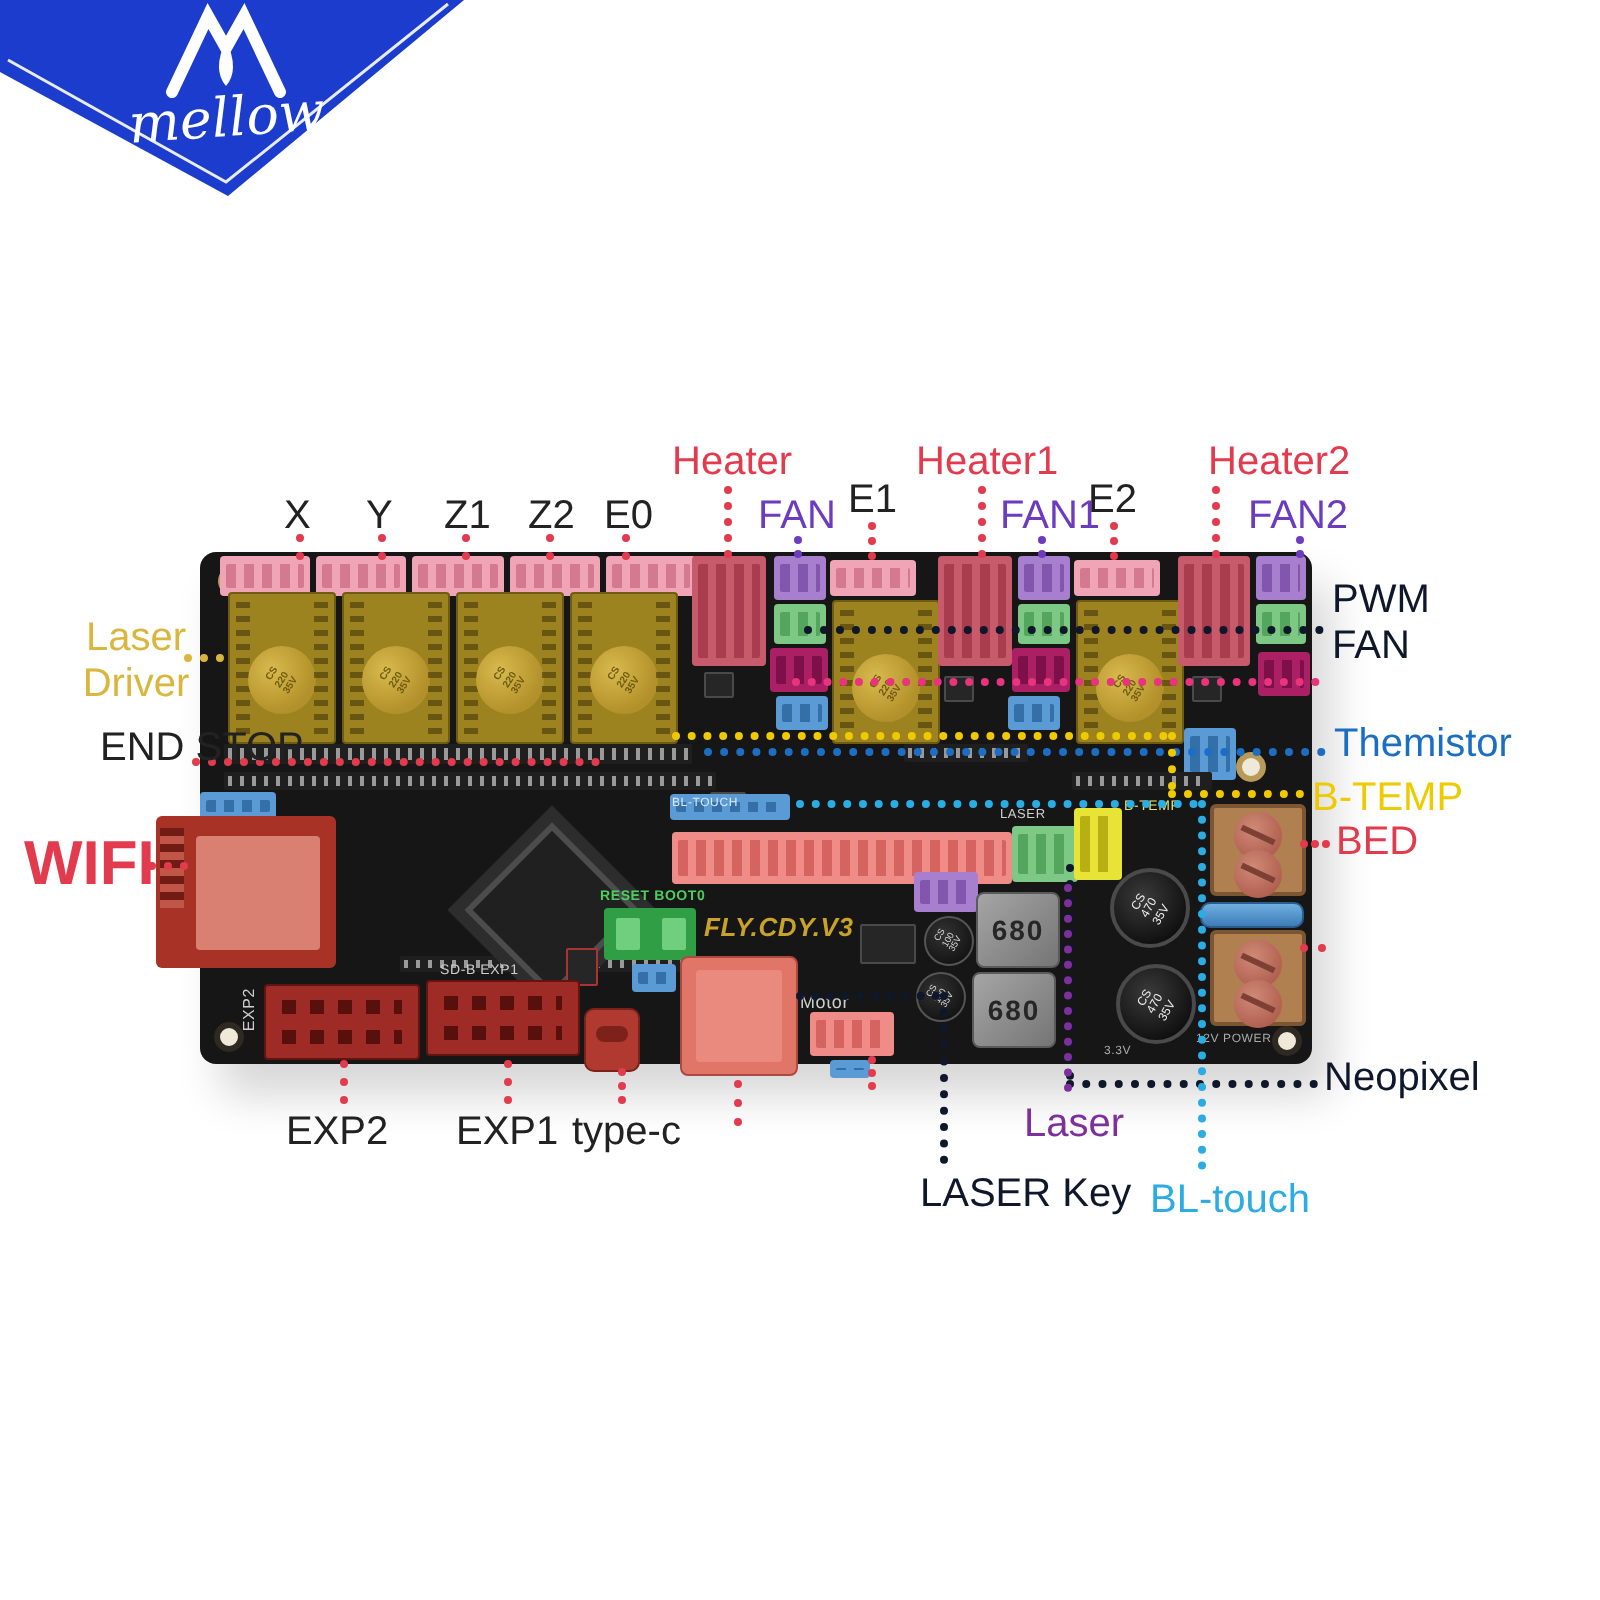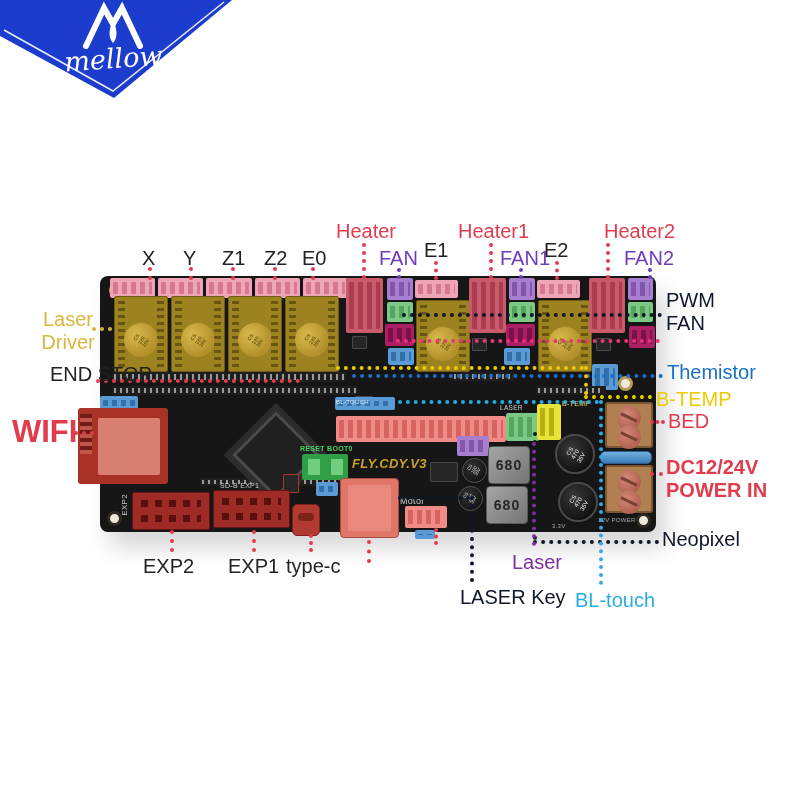--- a/index.html
+++ b/index.html
@@ -279,21 +279,20 @@
   <div class="dl dlh c-green" style="left:402px;top:313px;width:260px;"></div>
   <div class="dl dlh c-pink" style="left:396px;top:339px;width:264px;"></div>
   <div class="lbl c-blue" style="left:667px;top:361px;">Themistor</div>
   <div class="dl dlh c-blue" style="left:352px;top:374px;width:311px;"></div>
   <div class="lbl c-yellow" style="left:656px;top:388px;">B-TEMP</div>
   <div class="dl dlh c-yellow" style="left:336px;top:366px;width:248px;"></div>
   <div class="dl dlv c-yellow" style="left:584px;top:366px;height:29px;"></div>
   <div class="dl dlh c-yellow" style="left:584px;top:395px;width:68px;"></div>
   <div class="lbl c-red" style="left:668px;top:410px;">BED</div>
   <div class="dl dlh c-red" style="left:650px;top:420px;width:15px;"></div>
-  <div class="lbl c-red wrap" style="left:666px;top:456px;width:120px;font-weight:bold;">DC12/24V POWER IN</div>
   <div class="dl dlh c-red" style="left:650px;top:472px;width:13px;"></div>
   <div class="lbl c-green" style="left:662px;top:528px;">Neopixel</div>
   <div class="dl dlv c-green" style="left:533px;top:432px;height:108px;"></div>
   <div class="dl dlh c-green" style="left:533px;top:540px;width:126px;"></div>
 
   <div class="lbl" style="left:143px;top:555px;">EXP2</div>
   <div class="dl dlv c-red" style="left:170px;top:530px;height:22px;"></div>
   <div class="lbl" style="left:228px;top:555px;">EXP1</div>
   <div class="dl dlv c-red" style="left:252px;top:530px;height:22px;"></div>
   <div class="lbl" style="left:286px;top:555px;">type-c</div>

